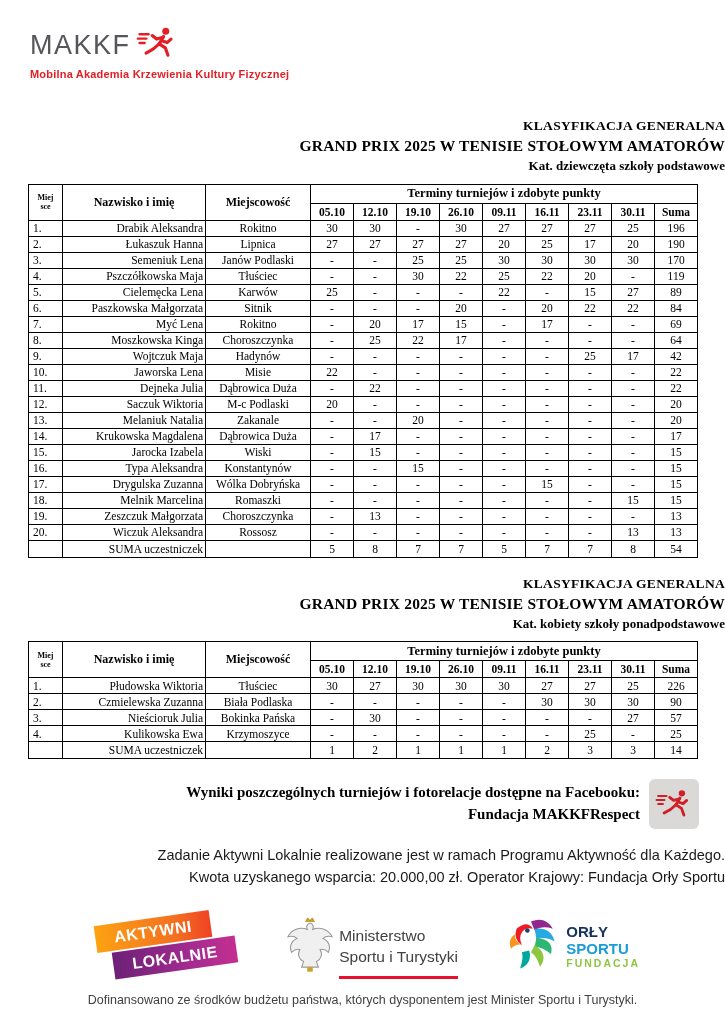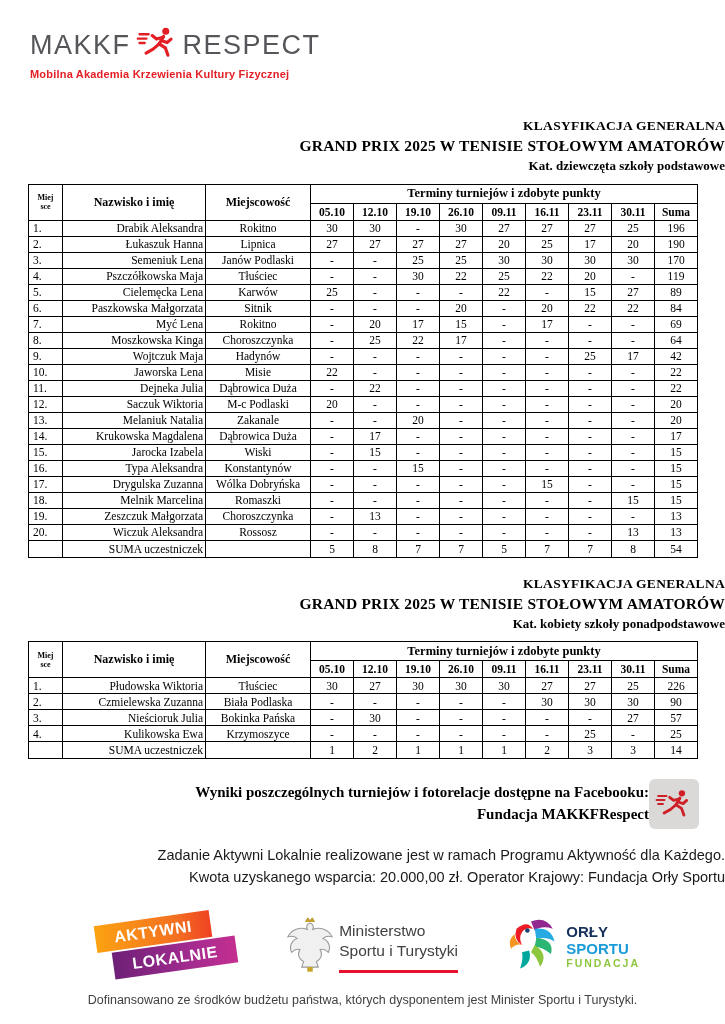--- a/index.html
+++ b/index.html
@@ -29,34 +29,34 @@
   .th-main{font-size:12px}
   .th-tournaments{font-size:12.5px;height:19px}
   .th-date{font-size:11.5px;height:17px}
   td.c-place{text-align:left;padding-left:4px}
   td.c-name{text-align:right;padding-left:6px}
   td.c-city{text-align:center}
   td.c-pt{text-align:center}
   tr.bold-row td{font-weight:normal;height:17px}
 
   
-  .fb-row{display:flex;justify-content:flex-end;align-items:center;padding-right:26px;margin-top:20px}
+  .fb-row{display:flex;justify-content:flex-end;align-items:center;gap:9px;padding-right:26px;margin-top:20px}
   .fb-text{text-align:right;font-weight:bold;font-size:15px;line-height:1.45}
   .fb-icon{width:50px;height:50px;background:#dbd9d7;border-radius:6px;display:flex;align-items:center;justify-content:center}
 
   
   .note{margin-top:16px;text-align:right;font-family:"Liberation Sans",sans-serif;font-size:14.5px;color:#1a1a1a;line-height:1.5}
 
   
   .logos{display:flex;align-items:center;justify-content:space-between;margin:24px 85px 0 95px}
   .aktywni{position:relative;width:148px;height:68px}
   .ribbon{position:absolute;color:#fff;font-family:"Liberation Sans",sans-serif;font-weight:bold;font-size:16px;display:flex;align-items:center;justify-content:center;letter-spacing:.5px;transform:rotate(-8deg)}
   .ribbon-a{left:0;top:5px;width:116px;height:27px;background:linear-gradient(95deg,#fca311,#f36f21 70%,#ef4123)}
   .ribbon-b{left:18px;top:31px;width:124px;height:27px;background:linear-gradient(95deg,#6d2077,#a12b8f 60%,#c42f90)}
-  .ministry{display:flex;align-items:flex-start;gap:6px}
+  .ministry{display:flex;align-items:flex-end;gap:6px}
   .min-text{font-family:"Liberation Sans",sans-serif;font-size:15.5px;color:#414042;line-height:1.3;padding-top:6px}
   .red-bar{height:3px;background:#e8112d;margin-top:9px;width:100%}
   .orly{display:flex;align-items:center;gap:6px}
   .orly-text{font-family:"Liberation Sans",sans-serif;font-weight:bold;line-height:1.12}
   .orly-l1{font-size:15px;color:#16325c}
   .orly-l2{font-size:15px;color:#1b9cd8}
   .orly-l3{font-size:10.5px;color:#8dc63f;letter-spacing:2px}
 
   .footer{margin-top:12px;text-align:center;font-family:"Liberation Sans",sans-serif;font-size:12.5px;color:#414042}
 </style>
@@ -78,21 +78,20 @@
             <path d="M26.5 21 L33.5 25.5 L36.5 34"></path>
             <path d="M26.5 21 L19.5 27 L11.5 31.5"></path>
           </g>
           <g stroke="#e31e24" stroke-width="2.6" stroke-linecap="round">
             <line x1="4" y1="10" x2="14.5" y2="10"></line>
             <line x1="2" y1="15" x2="12" y2="15"></line>
             <line x1="4" y1="20" x2="10" y2="20"></line>
           </g>
         </svg>
       </span>
-      <span class="brand-word">RESPECT</span>
     </div>
     <div class="tagline">Mobilna Akademia Krzewienia Kultury Fizycznej</div>
   </header>
 
   <div class="titles first">
     <div class="t1">KLASYFIKACJA GENERALNA</div>
     <div class="t2">GRAND PRIX 2025 W TENISIE STOŁOWYM AMATORÓW</div>
     <div class="t3">Kat. dziewczęta szkoły podstawowe</div>
   </div>
 

